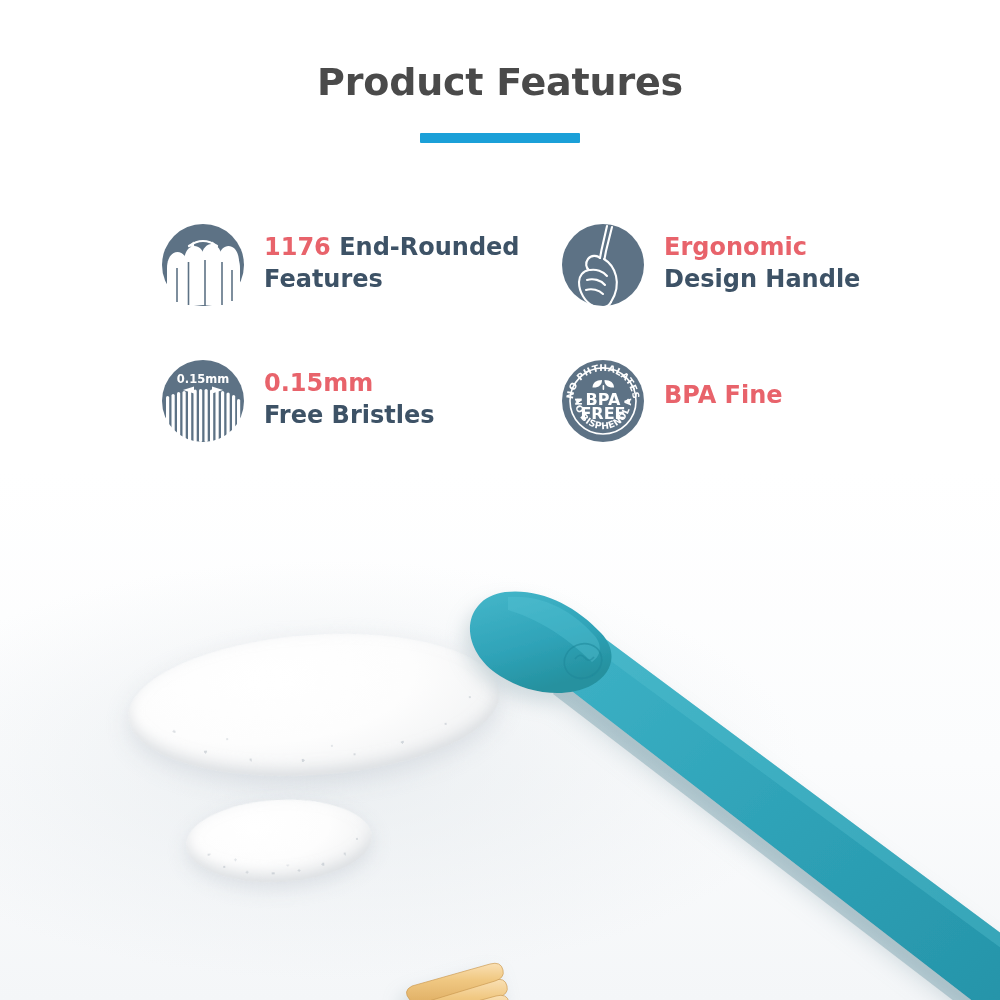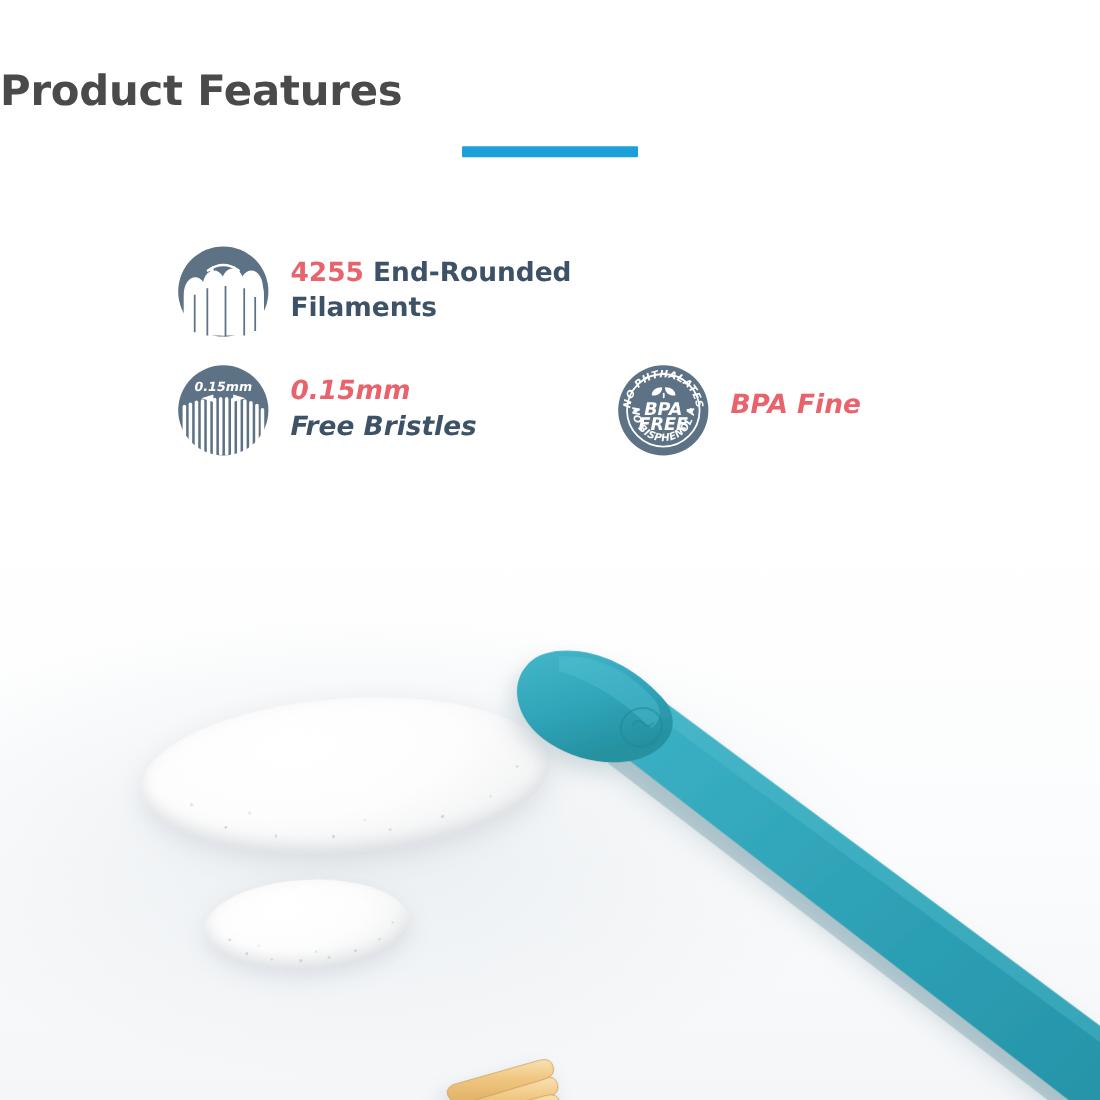--- a/index.html
+++ b/index.html
@@ -19,21 +19,21 @@
     background: #ffffff;
     overflow: hidden;
   }
 
   
   #header-block {
     position: absolute;
     top: 62px;
     left: 0;
     width: 1000px;
-    text-align: left;
+    text-align: center;
   }
 
   #page-title {
     font-size: 38px;
     font-weight: bold;
     color: #4a4a4a;
     letter-spacing: -0.2px;
     line-height: 1.1;
     font-family: "DejaVu Sans", sans-serif;
   }
@@ -57,21 +57,21 @@
 
   .feature {
     position: absolute;
     display: flex;
     align-items: flex-start;
   }
 
   .feature-col-left  { left: 0px;   }
   .feature-col-right { left: 400px; }
   .feature-row-top    { top: 0px;   }
-  .feature-row-bottom { top: 108px; font-style: italic; }
+  .feature-row-bottom { top: 136px; }
 
   .feature-icon {
     width: 86px;
     height: 86px;
     flex: 0 0 86px;
     position: relative;
   }
 
   .feature-text {
     margin-left: 18px;
@@ -196,25 +196,50 @@
           </g>
 
           <g stroke="#ffffff" stroke-width="2.2" fill="none" stroke-linecap="round">
             <path d="M29 24 Q43 14 57 24"></path>
           </g>
           <path d="M29 24 l4.6 -4.4 l0.9 6.4 z" fill="#ffffff"></path>
           <path d="M57 24 l-4.6 -4.4 l-0.9 6.4 z" fill="#ffffff"></path>
         </svg>
       </div>
       <div class="feature-text">
-        <span class="hl">4255</span><span> End-Rounded</span><br>
-        <span>Filaments</span>
-      </div>
-    </div>
-
+        <span class="hl">1176</span><span> End-Rounded</span><br>
+        <span>Features</span>
+      </div>
+    </div>
+
+    <div class="feature feature-col-right feature-row-top">
+      <div class="feature-icon">
+        <svg width="86" height="86" viewBox="0 0 86 86">
+          <circle cx="43" cy="43" r="41" fill="#5D7285"></circle>
+          <g stroke="#ffffff" stroke-width="2.1" fill="none" stroke-linecap="round" stroke-linejoin="round">
+
+            <path d="M47 4 L41.5 28 L40 36"></path>
+            <path d="M52 5 L46 29 L44.5 37"></path>
+
+            <path d="M40 36 C37 33 31 33 28 37 C25 41 26 46 29 48"></path>
+            <path d="M29 48 C23 49 19 54 19 60 C19 70 25 80 33 84"></path>
+            <path d="M44 37 C49 40 54 46 56 54 C58 62 56 72 51 80"></path>
+            <path d="M33 84 C40 87 48 86 51 80"></path>
+
+            <path d="M30 48 C36 47 43 49 47 54"></path>
+            <path d="M27 58 C33 56 41 58 45 63"></path>
+            <path d="M26 68 C32 66 39 68 43 72"></path>
+          </g>
+        </svg>
+      </div>
+      <div class="feature-text">
+        <span class="hl">Ergonomic</span><br>
+        <span>Design Handle</span>
+      </div>
+    </div>
 
     <div class="feature feature-col-left feature-row-bottom">
       <div class="feature-icon">
         <svg width="86" height="86" viewBox="0 0 86 86">
           <circle cx="43" cy="43" r="41" fill="#5D7285"></circle>
 
           <g fill="#ffffff">
             <rect x="6" y="38" width="3.2" height="40" rx="1.6"></rect>
             <rect x="11.5" y="36" width="3.2" height="44" rx="1.6"></rect>
             <rect x="17" y="34" width="3.2" height="48" rx="1.6"></rect>

